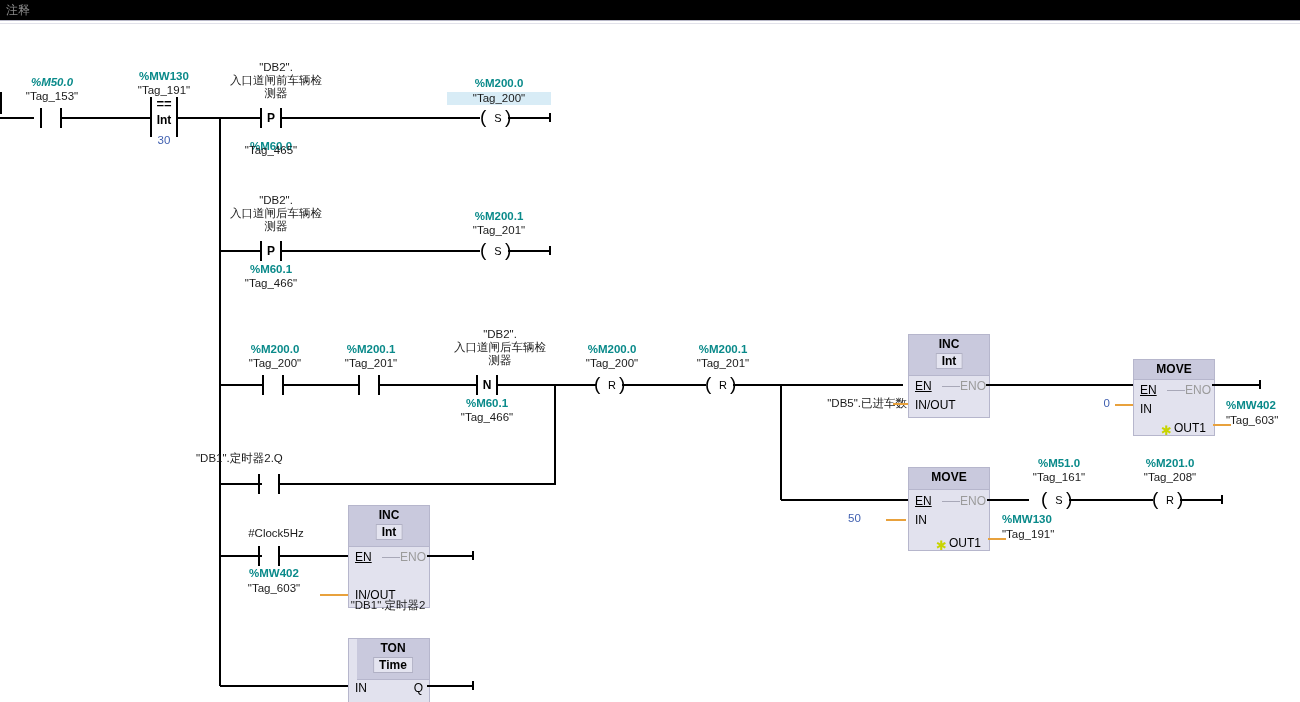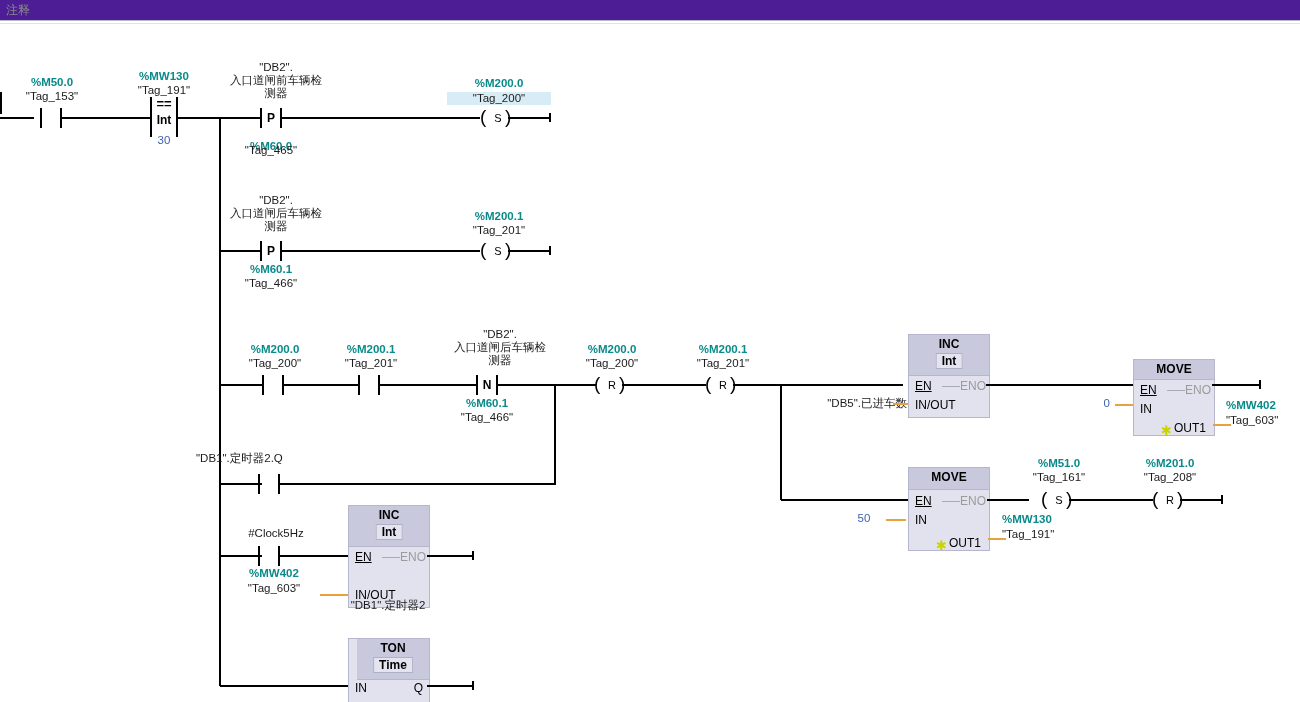--- a/index.html
+++ b/index.html
@@ -1,21 +1,21 @@
 <!DOCTYPE html>
 <html><head>
 <meta charset="utf-8">
 <style>
   html,body{margin:0;padding:0;background:#fff;}
   body{width:1300px;height:702px;position:relative;overflow:hidden;
        font-family:"Liberation Sans","DejaVu Sans",sans-serif;}
 
   
   #comment-bar{position:absolute;left:0;top:0;width:1300px;height:20px;
-      border-bottom:1px solid #b9b9c9;background:#4c1d95;text-align:right;}
+      border-bottom:1px solid #b9b9c9;background:#000000;text-align:right;}
   #comment-bar .txt{position:absolute;left:6px;top:2px;font-size:12px;color:#888;}
   #comment-sep{position:absolute;left:0;top:23px;width:1300px;height:1px;background:#e2e2ea;}
 
   
   .net{position:absolute;left:0;top:24px;width:1300px;height:678px;}
   .wire{position:absolute;background:#000;}
   .wire.h{height:2px;}
   .wire.v{width:2px;}
 
   .lbl{position:absolute;font-size:11.5px;line-height:13px;text-align:center;
@@ -72,21 +72,21 @@
   <span class="txt">注释</span>
 </div>
 <div id="comment-sep"></div>
 
 <div class="net">
 
   <div class="wire v" style="left:0px;top:68px;height:22px;"></div>
 
   <div class="wire h" style="left:0px;top:93px;width:34px;"></div>
 
-  <div class="lbl addr" style="left:10px;top:52px;width:84px;">%M50.0</div>
+  <div class="lbl addr" style="left:10px;top:52px;width:84px;font-style:italic;">%M50.0</div>
   <div class="lbl tag" style="left:10px;top:66px;width:84px;">"Tag_153"</div>
   <div class="contact" style="left:40px;top:84px;">
     <div class="b l"></div>
       <div class="b r"></div>
   </div>
 
   <div class="wire h" style="left:60px;top:93px;width:90px;"></div>
 
   <div class="lbl addr" style="left:122px;top:46px;width:84px;">%MW130</div>
   <div class="lbl tag" style="left:122px;top:60px;width:84px;">"Tag_191"</div>
@@ -231,21 +231,21 @@
     <div class="star" style="left:27px;top:66px;">✱</div>
     <div class="pin" style="left:40px;top:61px;">OUT1</div>
   </div>
   <div class="ystub" style="left:1213px;top:400px;width:18px;"></div>
   <div class="lbl addr" style="left:1226px;top:375px;width:84px;text-align:left;">%MW402</div>
   <div class="lbl tag" style="left:1226px;top:390px;width:84px;text-align:left;">"Tag_603"</div>
   <div class="wire h" style="left:1212px;top:360px;width:48px;"></div>
   <div class="termdot" style="left:1259px;top:356px;"></div>
 
   <div class="wire h" style="left:781px;top:475px;width:128px;"></div>
-  <div class="lbl num" style="left:848px;top:488px;width:32px;text-align:center;">50</div>
+  <div class="lbl num" style="left:848px;top:488px;width:32px;text-align:left;">50</div>
   <div class="ystub" style="left:886px;top:495px;width:20px;"></div>
   <div class="fb" style="left:908px;top:443px;width:80px;height:82px;">
     <div class="hd" style="height:21px;">
       <div class="nm">MOVE</div>
     </div>
     <div class="pin en" style="left:6px;top:26px;">EN</div>
     <div class="greyline" style="left:33px;top:33px;width:18px;"></div>
     <div class="pin dis" style="left:51px;top:26px;">ENO</div>
     <div class="pin" style="left:6px;top:45px;">IN</div>
     <div class="star" style="left:27px;top:73px;">✱</div>

